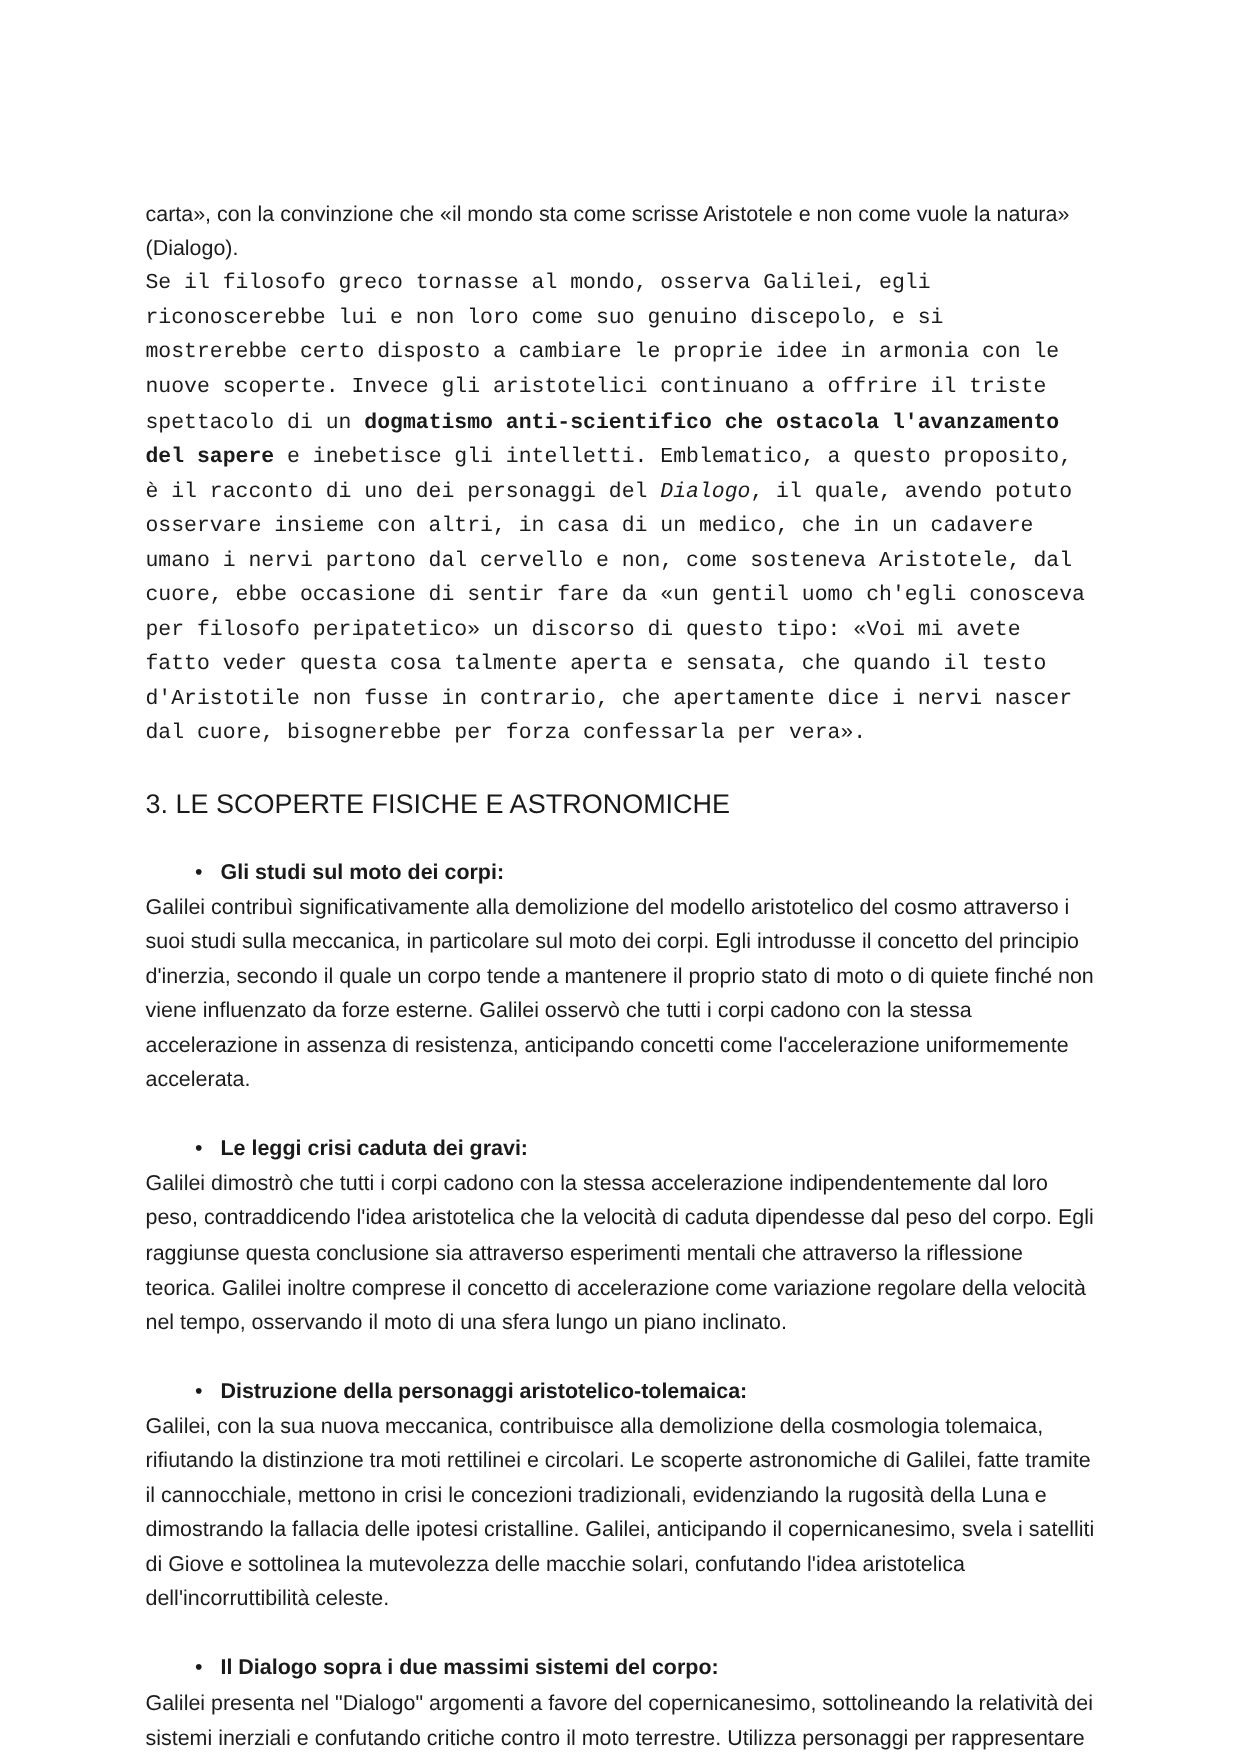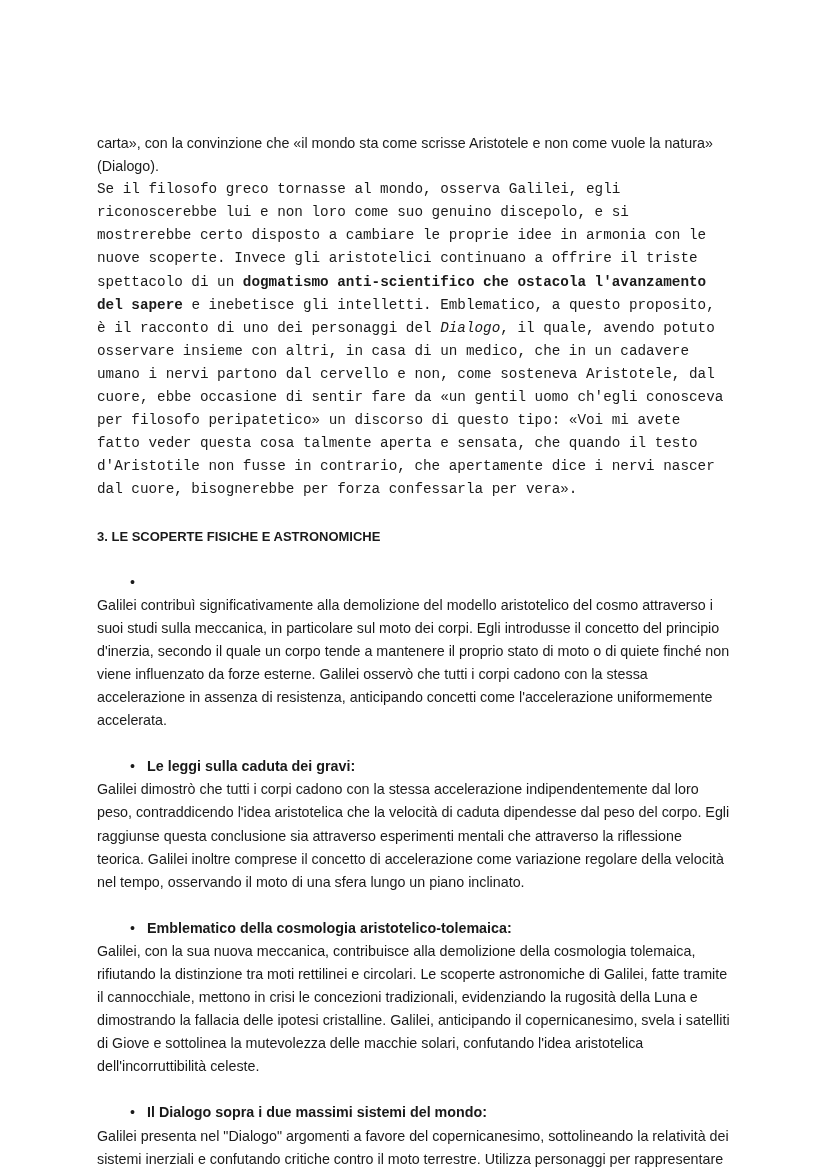--- a/index.html
+++ b/index.html
@@ -35,23 +35,23 @@
     font-size: 14.3px;
     line-height: 23.1px;
   }
   p.para + p.para {
     margin-top: 0;
     font-family: Liberation Mono, monospace;
   }
   .section-heading {
     margin: 0;
     padding: 0;
-    font-size: 13px;
+    font-size: 18px;
     line-height: 23.1px;
-    font-weight: 700;
+    font-weight: 400;
   }
   .gap-small { height: 23px; }
   .gap-bullet { height: 23px; }
   .bullet-row {
     display: flex;
     align-items: flex-start;
     margin: 0;
     padding: 0;
     line-height: 23.1px;
   }
@@ -82,44 +82,45 @@
     <p class="para"><span>Se il filosofo greco tornasse al mondo, osserva Galilei, egli riconoscerebbe lui e non loro come suo genuino discepolo, e si mostrerebbe certo disposto a cambiare le proprie idee in armonia con le nuove scoperte. Invece gli aristotelici continuano a offrire il triste spettacolo di un </span><strong class="bold">dogmatismo anti-scientifico che ostacola l'avanzamento del sapere</strong><span> e inebetisce gli intelletti. Emblematico, a questo proposito, è il racconto di uno dei personaggi del </span><em class="ital">Dialogo</em><span>, il quale, avendo potuto osservare insieme con altri, in casa di un medico, che in un cadavere umano i nervi partono dal cervello e non, come sosteneva Aristotele, dal cuore, ebbe occasione di sentir fare da «un gentil uomo ch'egli conosceva per filosofo peripatetico» un discorso di questo tipo: «Voi mi avete fatto veder questa cosa talmente aperta e sensata, che quando il testo d'Aristotile non fusse in contrario, che apertamente dice i nervi nascer dal cuore, bisognerebbe per forza confessarla per vera».</span></p>
 
     <div class="gap-small"></div>
 
     <p class="section-heading">3. LE SCOPERTE FISICHE E ASTRONOMICHE</p>
 
     <div class="gap-bullet"></div>
 
     <div class="bullet-row">
       <span class="bullet-dot">•</span>
+      <span class="bullet-label">Gli studi sul moto dei corpi:</span>
     </div>
     <p class="para">Galilei contribuì significativamente alla demolizione del modello aristotelico del cosmo attraverso i suoi studi sulla meccanica, in particolare sul moto dei corpi. Egli introdusse il concetto del principio d'inerzia, secondo il quale un corpo tende a mantenere il proprio stato di moto o di quiete finché non viene influenzato da forze esterne. Galilei osservò che tutti i corpi cadono con la stessa accelerazione in assenza di resistenza, anticipando concetti come l'accelerazione uniformemente accelerata.</p>
 
     <div class="gap-bullet"></div>
 
     <div class="bullet-row">
       <span class="bullet-dot">•</span>
-      <span class="bullet-label">Le leggi sulla caduta dei gravi:</span>
+      <span class="bullet-label">Le leggi crisi caduta dei gravi:</span>
     </div>
     <p class="para">Galilei dimostrò che tutti i corpi cadono con la stessa accelerazione indipendentemente dal loro peso, contraddicendo l'idea aristotelica che la velocità di caduta dipendesse dal peso del corpo. Egli raggiunse questa conclusione sia attraverso esperimenti mentali che attraverso la riflessione teorica. Galilei inoltre comprese il concetto di accelerazione come variazione regolare della velocità nel tempo, osservando il moto di una sfera lungo un piano inclinato.</p>
 
     <div class="gap-bullet"></div>
 
     <div class="bullet-row">
       <span class="bullet-dot">•</span>
-      <span class="bullet-label">Emblematico della cosmologia aristotelico-tolemaica:</span>
+      <span class="bullet-label">Distruzione della personaggi aristotelico-tolemaica:</span>
     </div>
     <p class="para">Galilei, con la sua nuova meccanica, contribuisce alla demolizione della cosmologia tolemaica, rifiutando la distinzione tra moti rettilinei e circolari. Le scoperte astronomiche di Galilei, fatte tramite il cannocchiale, mettono in crisi le concezioni tradizionali, evidenziando la rugosità della Luna e dimostrando la fallacia delle ipotesi cristalline. Galilei, anticipando il copernicanesimo, svela i satelliti di Giove e sottolinea la mutevolezza delle macchie solari, confutando l'idea aristotelica dell'incorruttibilità celeste.</p>
 
     <div class="gap-bullet"></div>
 
     <div class="bullet-row">
       <span class="bullet-dot">•</span>
-      <span class="bullet-label">Il Dialogo sopra i due massimi sistemi del mondo:</span>
+      <span class="bullet-label">Il Dialogo sopra i due massimi sistemi del corpo:</span>
     </div>
     <p class="para">Galilei presenta nel "Dialogo" argomenti a favore del copernicanesimo, sottolineando la relatività dei sistemi inerziali e confutando critiche contro il moto terrestre. Utilizza personaggi per rappresentare diverse prospettive, dimostrando scientificamente il moto di rotazione terrestre e difendendo le fasi di Venere. Lavora sul principio di relatività galileiana, anticipando concetti futuri come quelli della teoria della relatività ristretta.</p>
 
     <div class="gap-bullet"></div>
 
     <div class="bullet-row">
       <span class="bullet-dot">•</span>
       <span class="bullet-label">Il quelli scientifico del cannocchiale:</span>
     </div>
 

